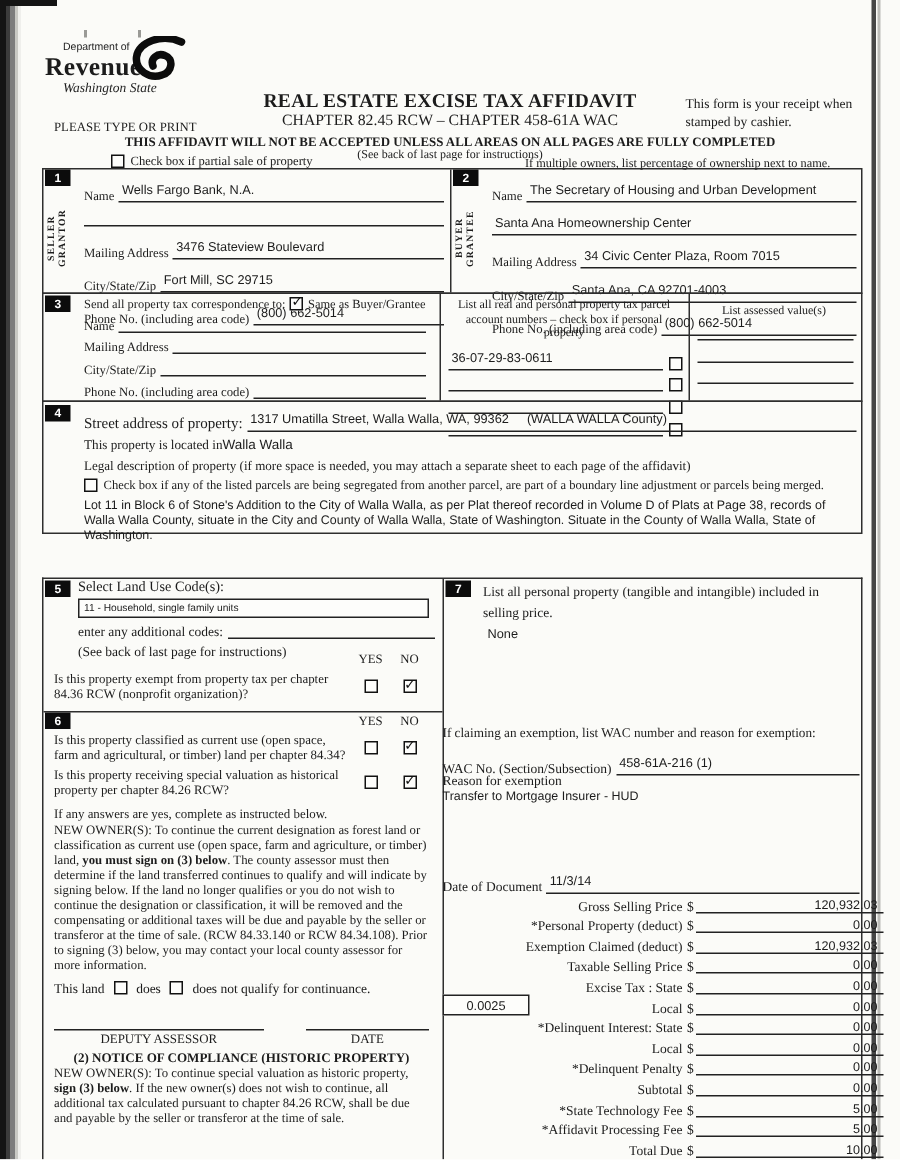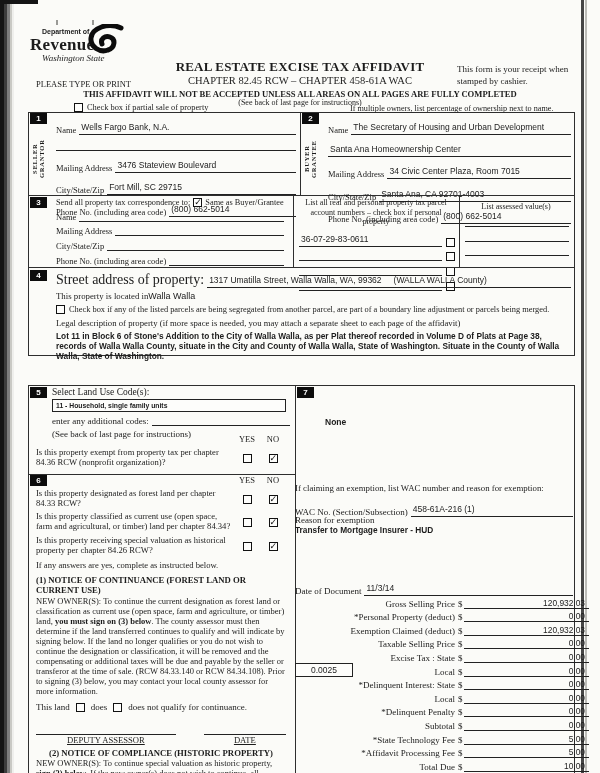--- a/index.html
+++ b/index.html
@@ -9,21 +9,21 @@
   
   .scan-left { position:absolute; left:0; top:0; width:14px; height:100%;
     background:linear-gradient(90deg,#141414 0 4px,#3c3c3c 4px 7px,#7d7d7d 7px 10px,#c9c9c4 10px 12px,#efefec 12px 14px); }
   .scan-top { position:absolute; left:0; top:0; width:38px; height:4px; background:#141414; }
   .scan-right-line { position:absolute; left:581px; top:0; width:3px; height:100%; background:#454545; }
   .scan-right-soft { position:absolute; left:585px; top:0; width:2px; height:100%; background:#bcbcb8; }
   .tick1 { position:absolute; left:56px; top:20px; width:2px; height:5px; background:#9a9a96; }
   .tick2 { position:absolute; left:92px; top:20px; width:2px; height:5px; background:#9a9a96; }
 
   .abs { position:absolute; }
-  .sans { font-family:"Liberation Sans", sans-serif;font-weight:bold; }
+  .sans { font-family:"Liberation Sans", sans-serif; }
   .b { font-weight:bold; }
   .ctr { text-align:center; }
 
   
   .dept-line1 { position:absolute; left:42px; top:28px; font-family:"Liberation Sans",sans-serif; font-size:7px; }
   .dept-line2 { position:absolute; left:30px; top:35px; font-size:17px; font-weight:bold; letter-spacing:.3px; }
   .dept-line3 { position:absolute; left:42px; top:53px; font-style:italic; font-size:9px; }
   .logo-swirl { position:absolute; left:88px; top:24px; }
   .main-title { position:absolute; left:140px; top:59px; width:320px; text-align:center; font-size:13px; font-weight:bold; letter-spacing:.2px; }
   .sub-title { position:absolute; left:140px; top:75px; width:320px; text-align:center; font-size:10.5px; }
@@ -232,35 +232,35 @@
       </div>
     <div class="prow">
         <span class="fline"></span>
       </div>
   </div>
 
   <div class="box" style="left:28px; top:267px; width:547px; height:89px;"></div>
   <div class="num" style="left:30px; top:270px;">4</div>
   <div class="abs" style="left:56px; top:269px; width:515px;">
     <div class="frow" style="min-height:12px;">
-      <span class="flabel" style="font-size:14px;">Street address of property:</span>
+      <span class="flabel" style="font-size:10px;">Street address of property:</span>
       <span class="fline">
         <span class="fval">1317 Umatilla Street, Walla Walla, WA, 99362</span>
         <span class="fval" style="margin-left:8px;">(WALLA WALLA County)</span>
       </span>
     </div>
     <div style="display:flex; margin-top:2px; align-items:baseline;">
       <span style="font-size:8.8px;">This property is located in</span>
       <span class="fval" style="font-size:9px;">Walla Walla</span>
     </div>
+    <div style="font-size:8.7px; margin-top:4px;">Legal description of property (if more space is needed, you may attach a separate sheet to each page of the affidavit)</div>
     <div style="display:flex; gap:4px; margin-top:4px; align-items:flex-start;">
       <span class="cb"></span>
       <span style="font-size:8.4px;">Check box if any of the listed parcels are being segregated from another parcel, are part of a boundary line adjustment or parcels being merged.</span>
     </div>
-    <div style="font-size:8.7px; margin-top:4px;">Legal description of property (if more space is needed, you may attach a separate sheet to each page of the affidavit)</div>
     <div class="sans" style="font-size:8.3px; line-height:1.22; margin-top:3px; width:512px;">Lot 11 in Block 6 of Stone's Addition to the City of Walla Walla, as per Plat thereof recorded in Volume D of Plats at Page 38, records of Walla Walla County, situate in the City and County of Walla Walla, State of Washington. Situate in the County of Walla Walla, State of Washington.</div>
   </div>
 
   <div class="box" style="left:28px; top:385px; width:547px; height:388px; border-bottom:none;">
     <div class="vdiv" style="left:266px;"></div>
     <div class="abs" style="left:0; top:88px; width:266px; border-top:1px solid #2e2e2e;"></div>
   </div>
 
   <div class="num" style="left:30px; top:387px;">5</div>
   <div class="abs" style="left:52px; top:387px; width:238px;">
@@ -286,64 +286,59 @@
     </div>
   </div>
 
   <div class="num" style="left:30px; top:475px;">6</div>
   <div class="abs" style="left:36px; top:475px; width:250px;">
     <div class="qhead">
       <span class="cell">YES</span>
       <span class="cell">NO</span>
     </div>
     <div class="qrow">
-      <span class="q">Is this property designated as forest land per chapter 84.33 RCW?</span>
-      <span class="cell"><span class="cb"></span></span>
-      <span class="cell"><span class="cb checked"></span></span>
-    </div>
-    <div class="qrow">
       <span class="q">Is this property classified as current use (open space, farm and agricultural, or timber) land per chapter 84.34?</span>
       <span class="cell"><span class="cb"></span></span>
       <span class="cell"><span class="cb checked"></span></span>
     </div>
     <div class="qrow">
       <span class="q">Is this property receiving special valuation as historical property per chapter 84.26 RCW?</span>
       <span class="cell"><span class="cb"></span></span>
       <span class="cell"><span class="cb checked"></span></span>
     </div>
     <div style="font-size:8.6px; margin-top:5px;">If any answers are yes, complete as instructed below.</div>
-    <div class="notice-title">(1) NOTICE OF CONTINUANCE (FOREST LAND OR CURRENT USE)</div>
     <div class="para" style="margin-top:1px;">
       <span>NEW OWNER(S): To continue the current designation as forest land or classification as current use (open space, farm and agriculture, or timber) land, </span><b>you must sign on (3) below</b><span>. The county assessor must then determine if the land transferred continues to qualify and will indicate by signing below. If the land no longer qualifies or you do not wish to continue the designation or classification, it will be removed and the compensating or additional taxes will be due and payable by the seller or transferor at the time of sale. (RCW 84.33.140 or RCW 84.34.108). Prior to signing (3) below, you may contact your local county assessor for more information.</span>
     </div>
     <div style="display:flex; align-items:center; gap:6px; font-size:9px; margin-top:6px;">
       <span>This land</span>
       <span class="cb"></span>
       <span>does</span>
       <span class="cb"></span>
       <span>does not qualify for continuance.</span>
     </div>
-    <div style="display:flex; gap:28px; margin-top:13px;text-decoration:underline;">
+    <div style="display:flex; gap:28px; margin-top:13px;">
       <div style="flex:1.7;">
         <div style="border-bottom:1px solid #222; height:10px;"></div>
         <div class="ctr" style="font-size:8.6px;">DEPUTY ASSESSOR</div>
       </div>
       <div style="flex:1;">
         <div style="border-bottom:1px solid #222; height:10px;"></div>
         <div class="ctr" style="font-size:8.6px;">DATE</div>
       </div>
     </div>
     <div class="notice-title ctr" style="margin-top:3px;">(2) NOTICE OF COMPLIANCE (HISTORIC PROPERTY)</div>
     <div class="para">
       <span>NEW OWNER(S): To continue special valuation as historic property, </span><b>sign (3) below</b><span>. If the new owner(s) does not wish to continue, all additional tax calculated pursuant to chapter 84.26 RCW, shall be due and payable by the seller or transferor at the time of sale.</span>
     </div>
 
   </div>
 
   <div class="num" style="left:297px; top:387px;">7</div>
+  <div class="abs" style="left:322px; top:388px; width:245px; font-size:9px; line-height:1.55;">List all  personal property (tangible and intangible) included in selling price.</div>
   <div class="abs sans" style="left:325px; top:417px; font-size:8.5px;">None</div>
 
   <div class="abs" style="left:295px; top:483px; width:280px; font-size:8.8px;">If claiming an exemption, list WAC number and reason for exemption:</div>
   <div class="abs" style="left:295px; top:498px; width:278px;">
     <div class="frow" style="min-height:12px;">
       <span class="flabel" style="font-size:9px;">WAC No. (Section/Subsection)</span>
       <span class="fline"><span class="fval">458-61A-216 (1)</span></span>
     </div>
   </div>
   <div class="abs" style="left:295px; top:515px; font-size:9px;">Reason for exemption</div>

